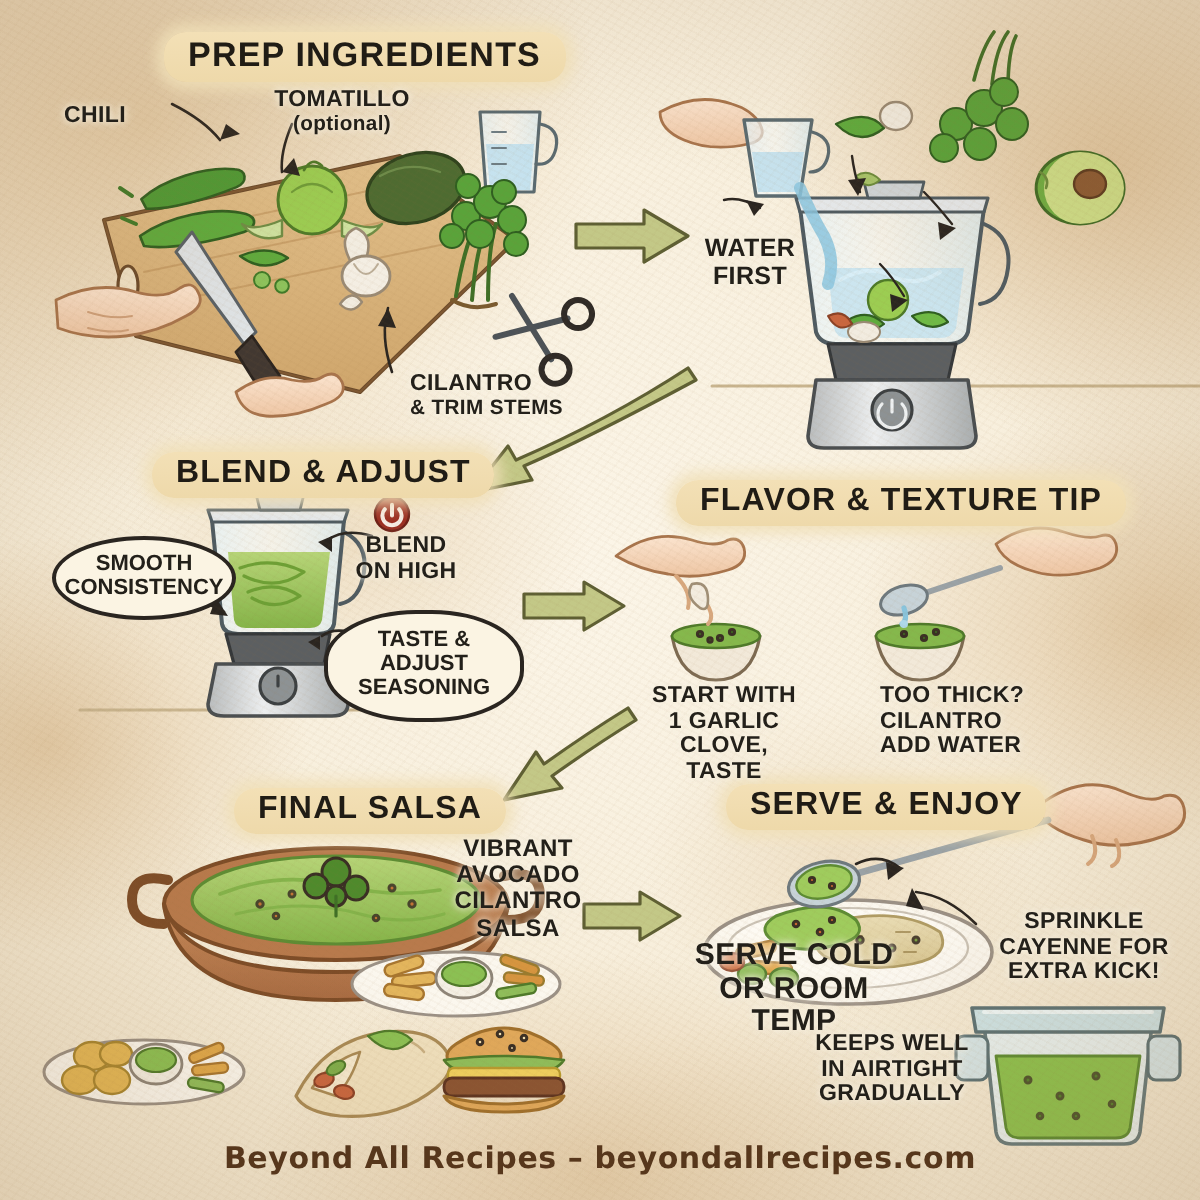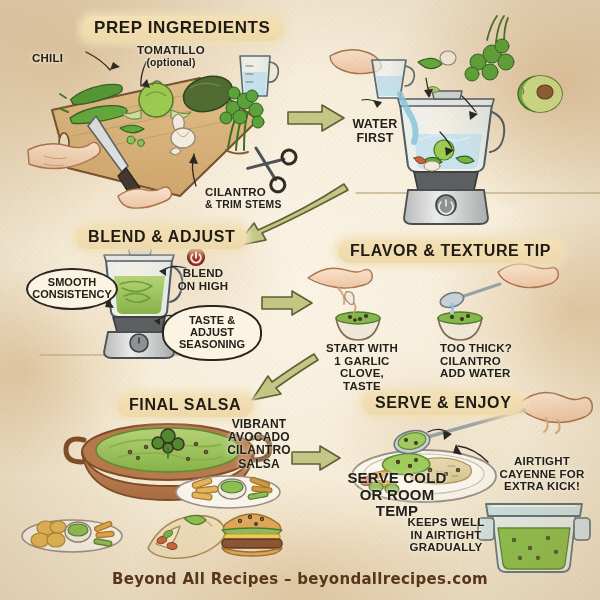--- a/index.html
+++ b/index.html
@@ -553,21 +553,21 @@
       <span class="sub" style="font-size:100%;">CILANTRO</span>
       <span class="sub" style="font-size:100%;">SALSA</span>
     </div>
 
     <div class="lbl c" style="left:342px; top:422px; width:110px; font-size:15px;margin-top:48px;">
       <span>SERVE COLD</span>
       <span class="sub" style="font-size:100%;">OR ROOM TEMP</span>
     </div>
 
     <div class="lbl c" style="left:490px; top:455px; width:104px; font-size:11.5px;">
-      <span>AIRTIGHT</span>
+      <span>SPRINKLE</span>
       <span class="sub" style="font-size:100%;">CAYENNE FOR</span>
       <span class="sub" style="font-size:100%;">EXTRA KICK!</span>
     </div>
 
     <div class="lbl c" style="left:398px; top:516px; width:96px; font-size:11.5px;">
       <span>KEEPS WELL</span>
       <span class="sub" style="font-size:100%;">IN AIRTIGHT</span>
       <span class="sub" style="font-size:100%;">GRADUALLY</span>
     </div>
   </div>

